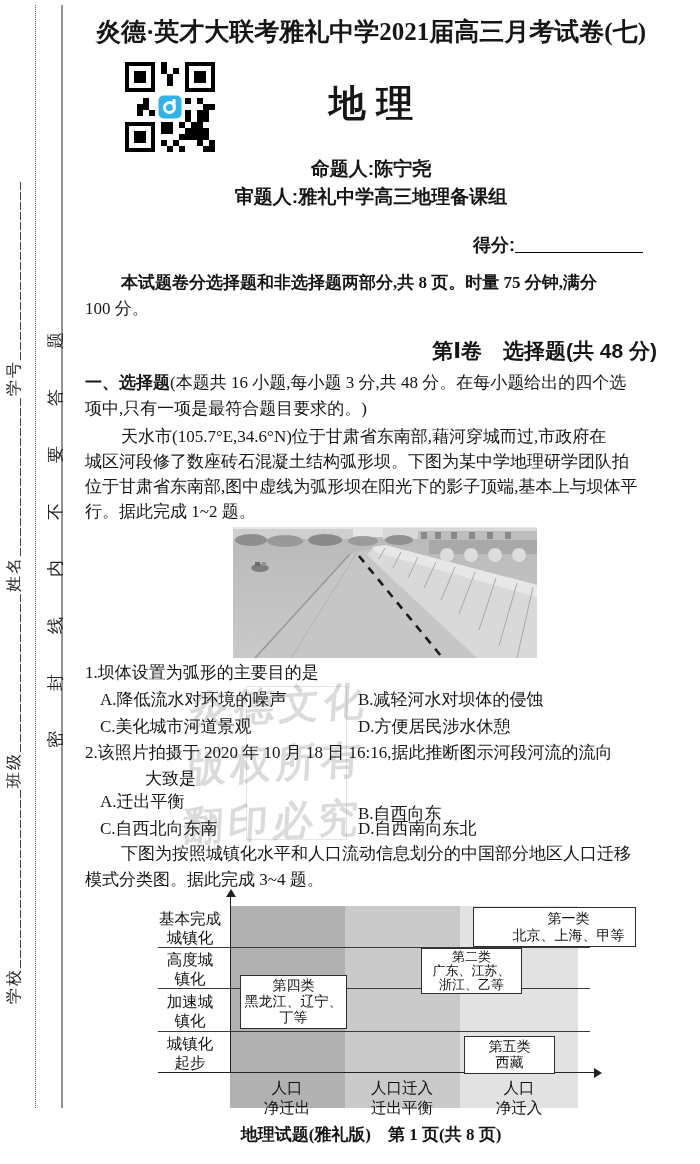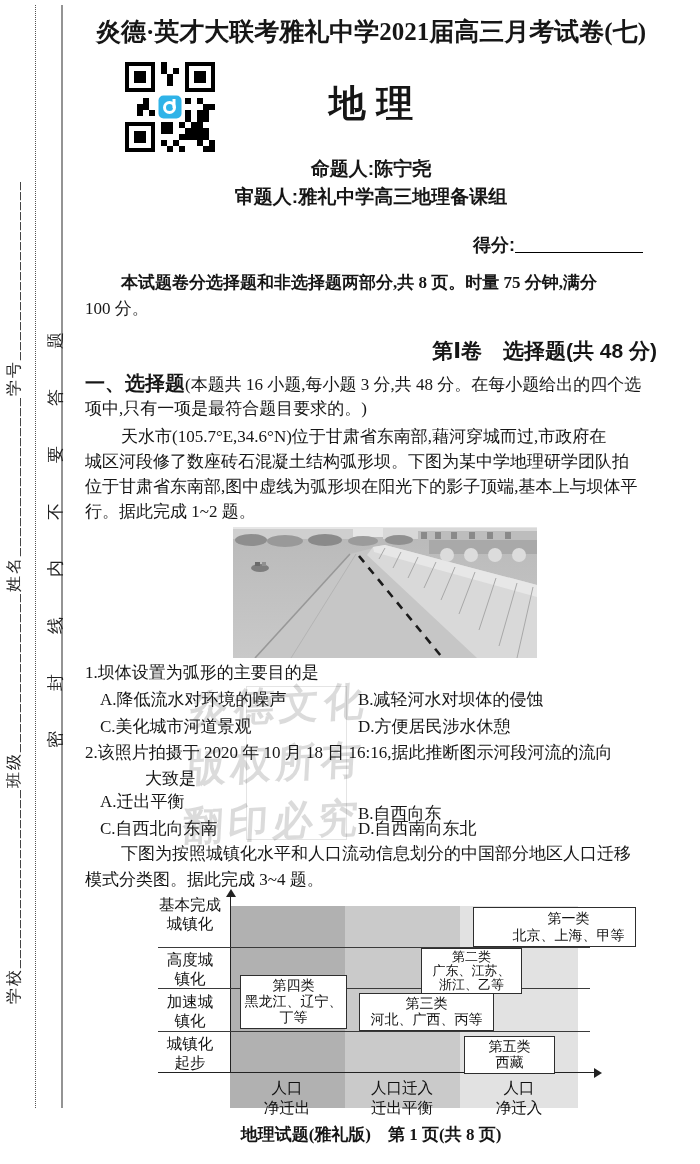--- a/index.html
+++ b/index.html
@@ -134,21 +134,21 @@
   <div class="ln" style="left:473px;top:234px;">
     <span class="hei" style="font-size:18px;">得分:</span><span class="score-blank"></span>
   </div>
 
   <div class="ln" style="left:121px;top:272px;font-weight:bold;">本试题卷分选择题和非选择题两部分,共 8 页。时量 75 分钟,满分</div>
   <div class="ln" style="left:85px;top:298px;">100 分。</div>
 
   <div class="ln hei" style="left:85px;top:340px;width:572px;text-align:right;font-size:21px;">第Ⅰ卷　选择题(共 48 分)</div>
 
   <div class="ln" style="left:85px;top:372px;">
-    <span class="hei" style="font-size:20px;">一、选择题</span><span>(本题共 16 小题,每小题 3 分,共 48 分。在每小题给出的四个选</span>
+    <span class="hei" style="font-size:17px;">一、选择题</span><span>(本题共 16 小题,每小题 3 分,共 48 分。在每小题给出的四个选</span>
   </div>
   <div class="ln" style="left:85px;top:398px;">项中,只有一项是最符合题目要求的。)</div>
 
   <div class="ln" style="left:121px;top:426px;">天水市(105.7°E,34.6°N)位于甘肃省东南部,藉河穿城而过,市政府在</div>
   <div class="ln" style="left:85px;top:451px;">城区河段修了数座砖石混凝土结构弧形坝。下图为某中学地理研学团队拍</div>
   <div class="ln" style="left:85px;top:476px;">位于甘肃省东南部,图中虚线为弧形坝在阳光下的影子顶端,基本上与坝体平</div>
   <div class="ln" style="left:85px;top:501px;">行。据此完成 1~2 题。</div>
 
   <div class="abs" style="left:233px;top:527px;width:304px;height:131px;">
     <svg width="304" height="131" viewBox="0 0 304 131">
@@ -231,21 +231,21 @@
     <div class="shade" style="left:330px;width:118px;background:#e2e2e2;"></div>
 
     <div class="yaxis"></div>
     <div class="yarrow"></div>
     <div class="rowline" style="top:56px;"></div>
     <div class="rowline" style="top:97px;"></div>
     <div class="rowline" style="top:140px;"></div>
     <div class="xaxis"></div>
     <div class="xarrow"></div>
 
-    <div class="rowlabel" style="top:4px;">
+    <div class="rowlabel" style="top:20px;font-family:Liberation Mono, monospace;">
       <div>基本完成</div>
       <div>城镇化</div>
     </div>
     <div class="rowlabel" style="top:59px;">
       <div>高度城</div>
       <div>镇化</div>
     </div>
     <div class="rowlabel" style="top:101px;">
       <div>加速城</div>
       <div>镇化</div>
@@ -257,24 +257,20 @@
 
     <div class="dbox" style="left:343px;top:16px;width:133px;height:38px;font-size:14px;line-height:17px;padding-left:28px;">
       <div>第一类</div>
       <div>北京、上海、甲等</div>
     </div>
     <div class="dbox" style="left:291px;top:57px;width:99px;height:44px;font-size:13px;line-height:14px;">
       <div>第二类</div>
       <div>广东、江苏、</div>
       <div>浙江、乙等</div>
     </div>
-    <div class="dbox" style="left:229px;top:102px;width:133px;height:36px;font-size:14px;line-height:16px;">
-      <div>第三类</div>
-      <div>河北、广西、丙等</div>
-    </div>
     <div class="dbox" style="left:110px;top:84px;width:105px;height:52px;font-size:14px;line-height:16px;">
       <div>第四类</div>
       <div>黑龙江、辽宁、</div>
       <div>丁等</div>
     </div>
     <div class="dbox" style="left:334px;top:145px;width:89px;height:36px;font-size:14px;line-height:16px;">
       <div>第五类</div>
       <div>西藏</div>
     </div>
 

